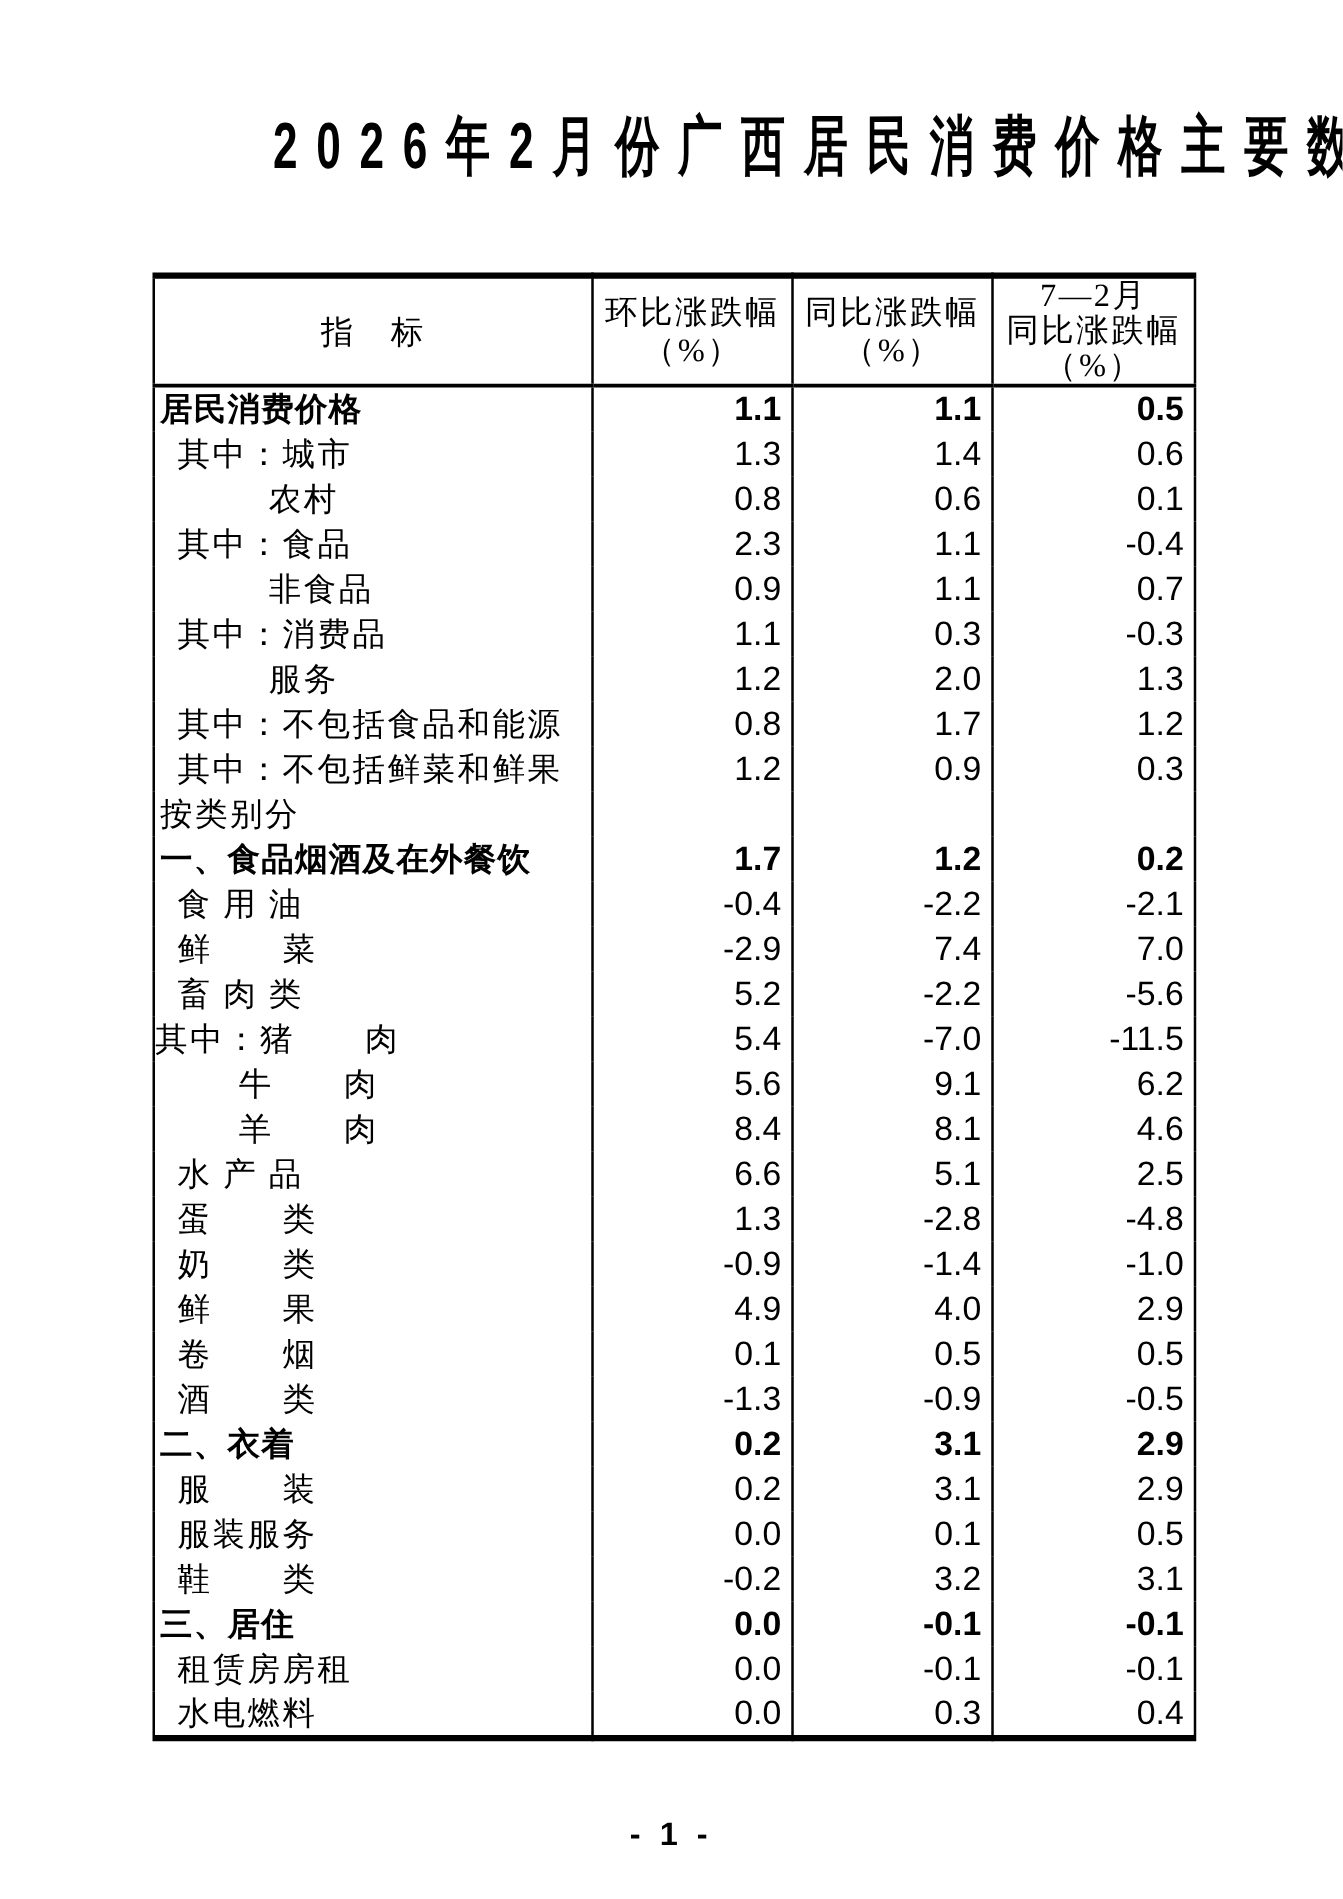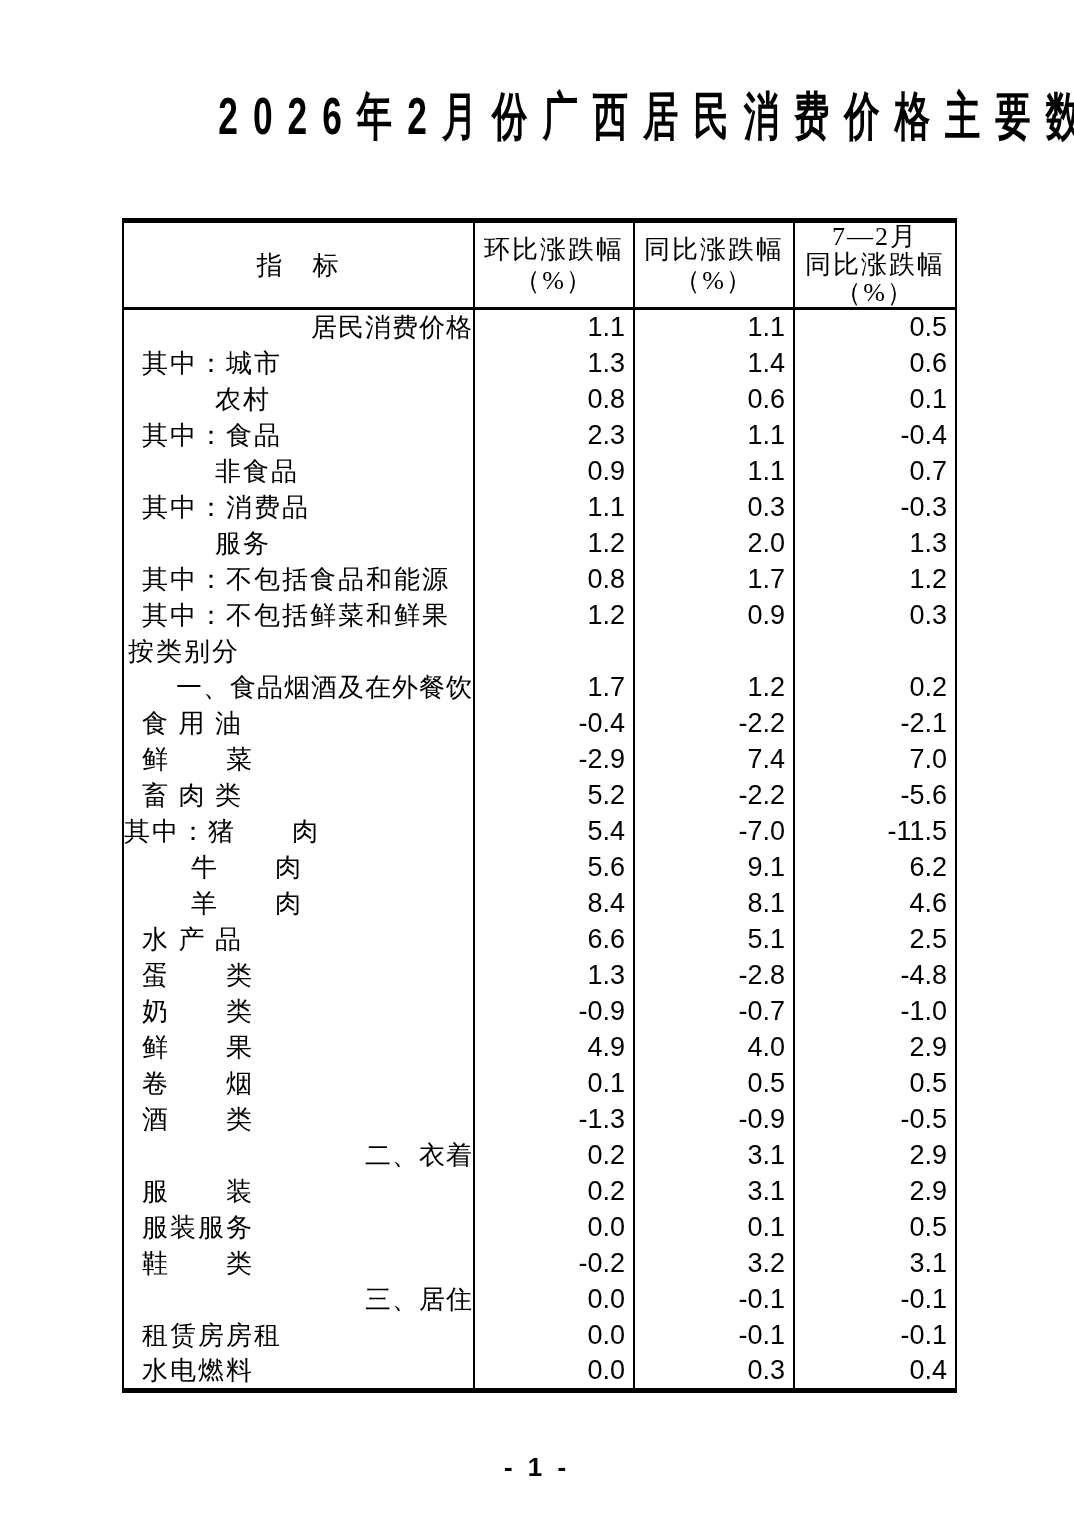--- a/index.html
+++ b/index.html
@@ -71,21 +71,21 @@
     text-align: right;
     padding-right: 8px;
     font-family: "Liberation Sans", "DejaVu Sans", sans-serif;
     font-size: 27px;
   }
   .ind-0 { padding-left: 4px; }
   .ind-1 { padding-left: 18px; }
   .ind-2 { padding-left: 91px; }
   .ind-3 { }
   .ind-4 { padding-left: 67px; margin-left: 40px; }
-  tr.bold td { font-weight: 400; text-align: right; }
+  tr.bold td { font-weight: 700; }
   tr.bold td.label-cell {
     font-family: "Liberation Sans", "DejaVu Sans", sans-serif;
     letter-spacing: 1px;
   }
 
   
   .page-footer {
     position: absolute;
     top: 1452px; left: 0; width: 100%;
     text-align: center;
@@ -242,21 +242,21 @@
   </tr>
         <tr>
     <td class="label-cell ind-1">蛋　　类</td>
     <td class="num">1.3</td>
     <td class="num">-2.8</td>
     <td class="num">-4.8</td>
   </tr>
         <tr>
     <td class="label-cell ind-1">奶　　类</td>
     <td class="num">-0.9</td>
-    <td class="num">-0.7</td>
+    <td class="num">-1.4</td>
     <td class="num">-1.0</td>
   </tr>
         <tr>
     <td class="label-cell ind-1">鲜　　果</td>
     <td class="num">4.9</td>
     <td class="num">4.0</td>
     <td class="num">2.9</td>
   </tr>
         <tr>
     <td class="label-cell ind-1">卷　　烟</td>

